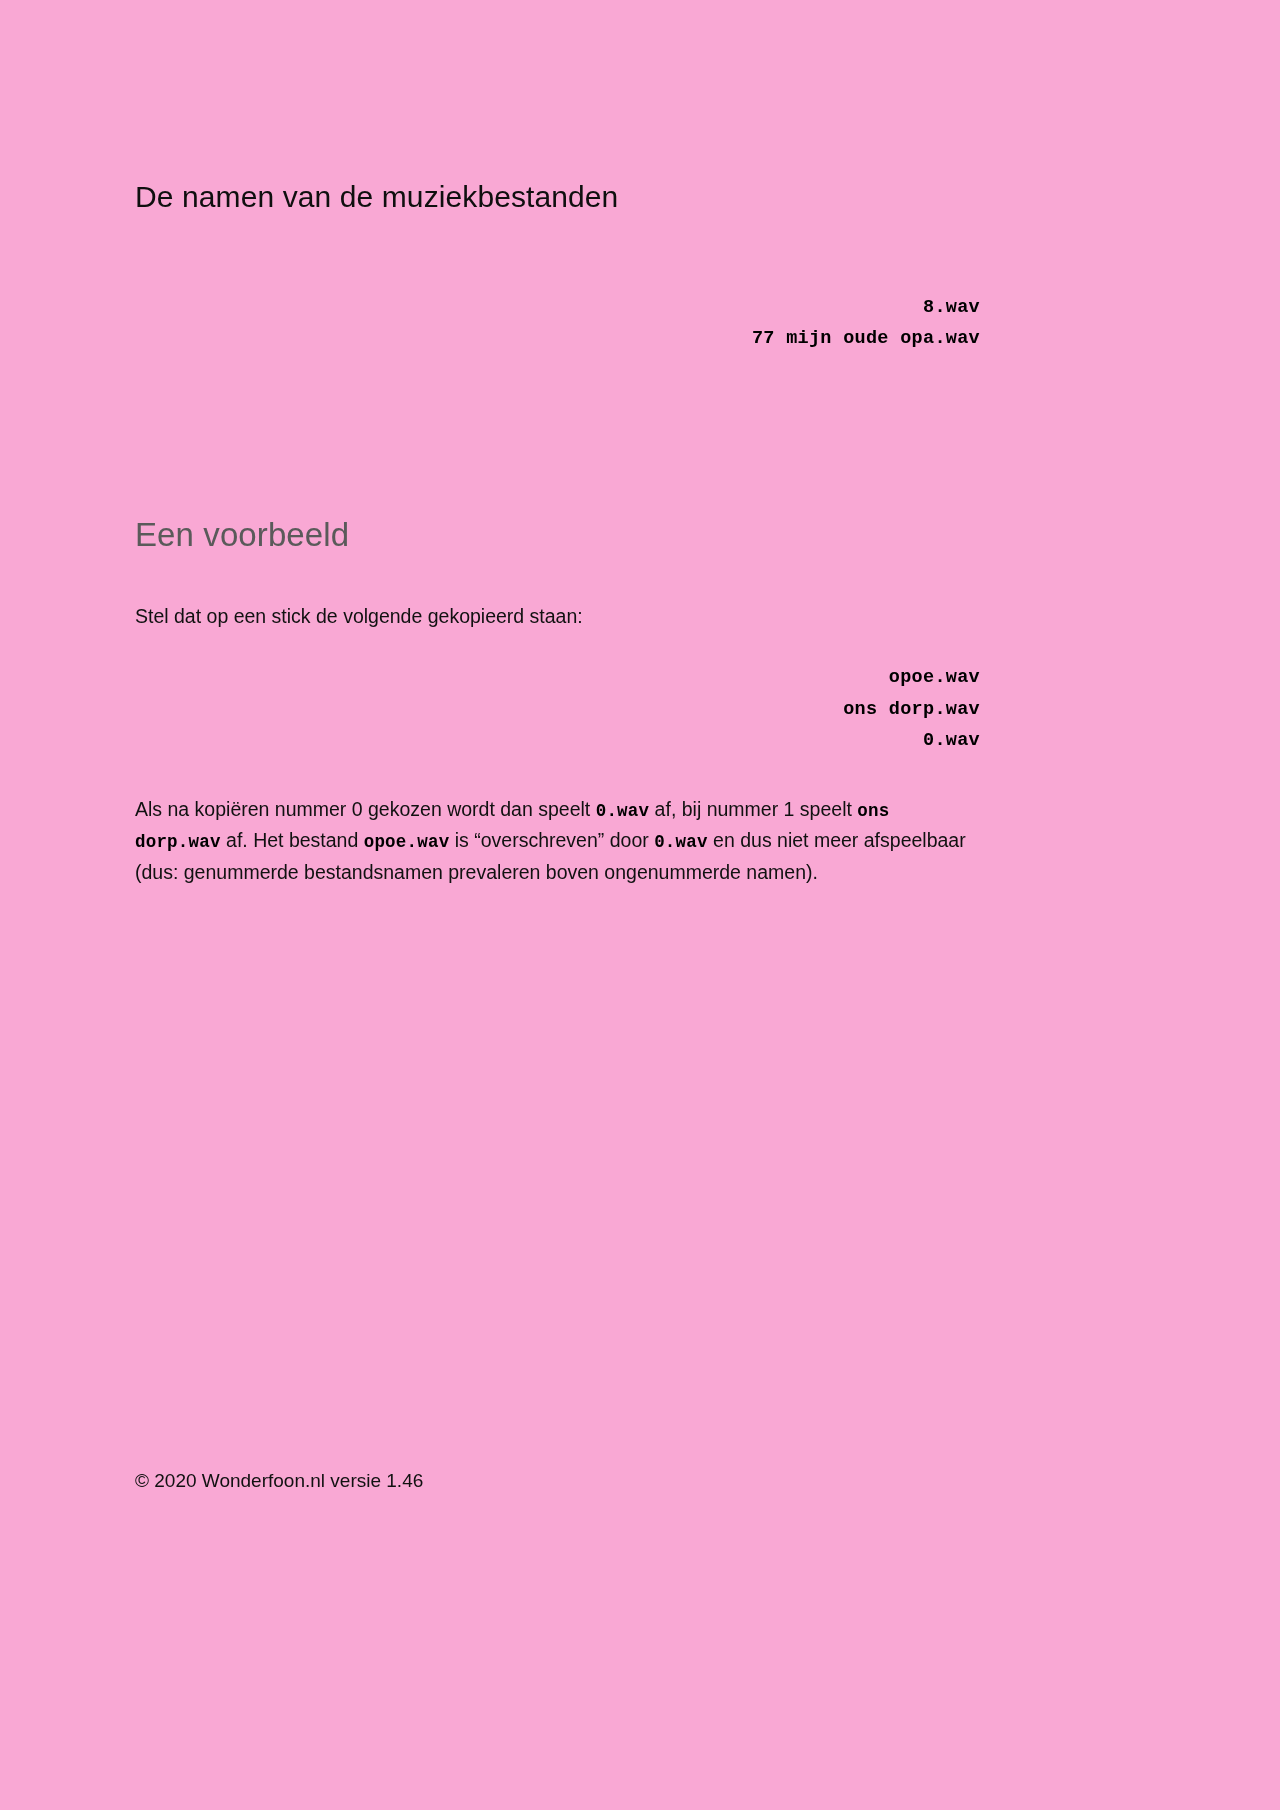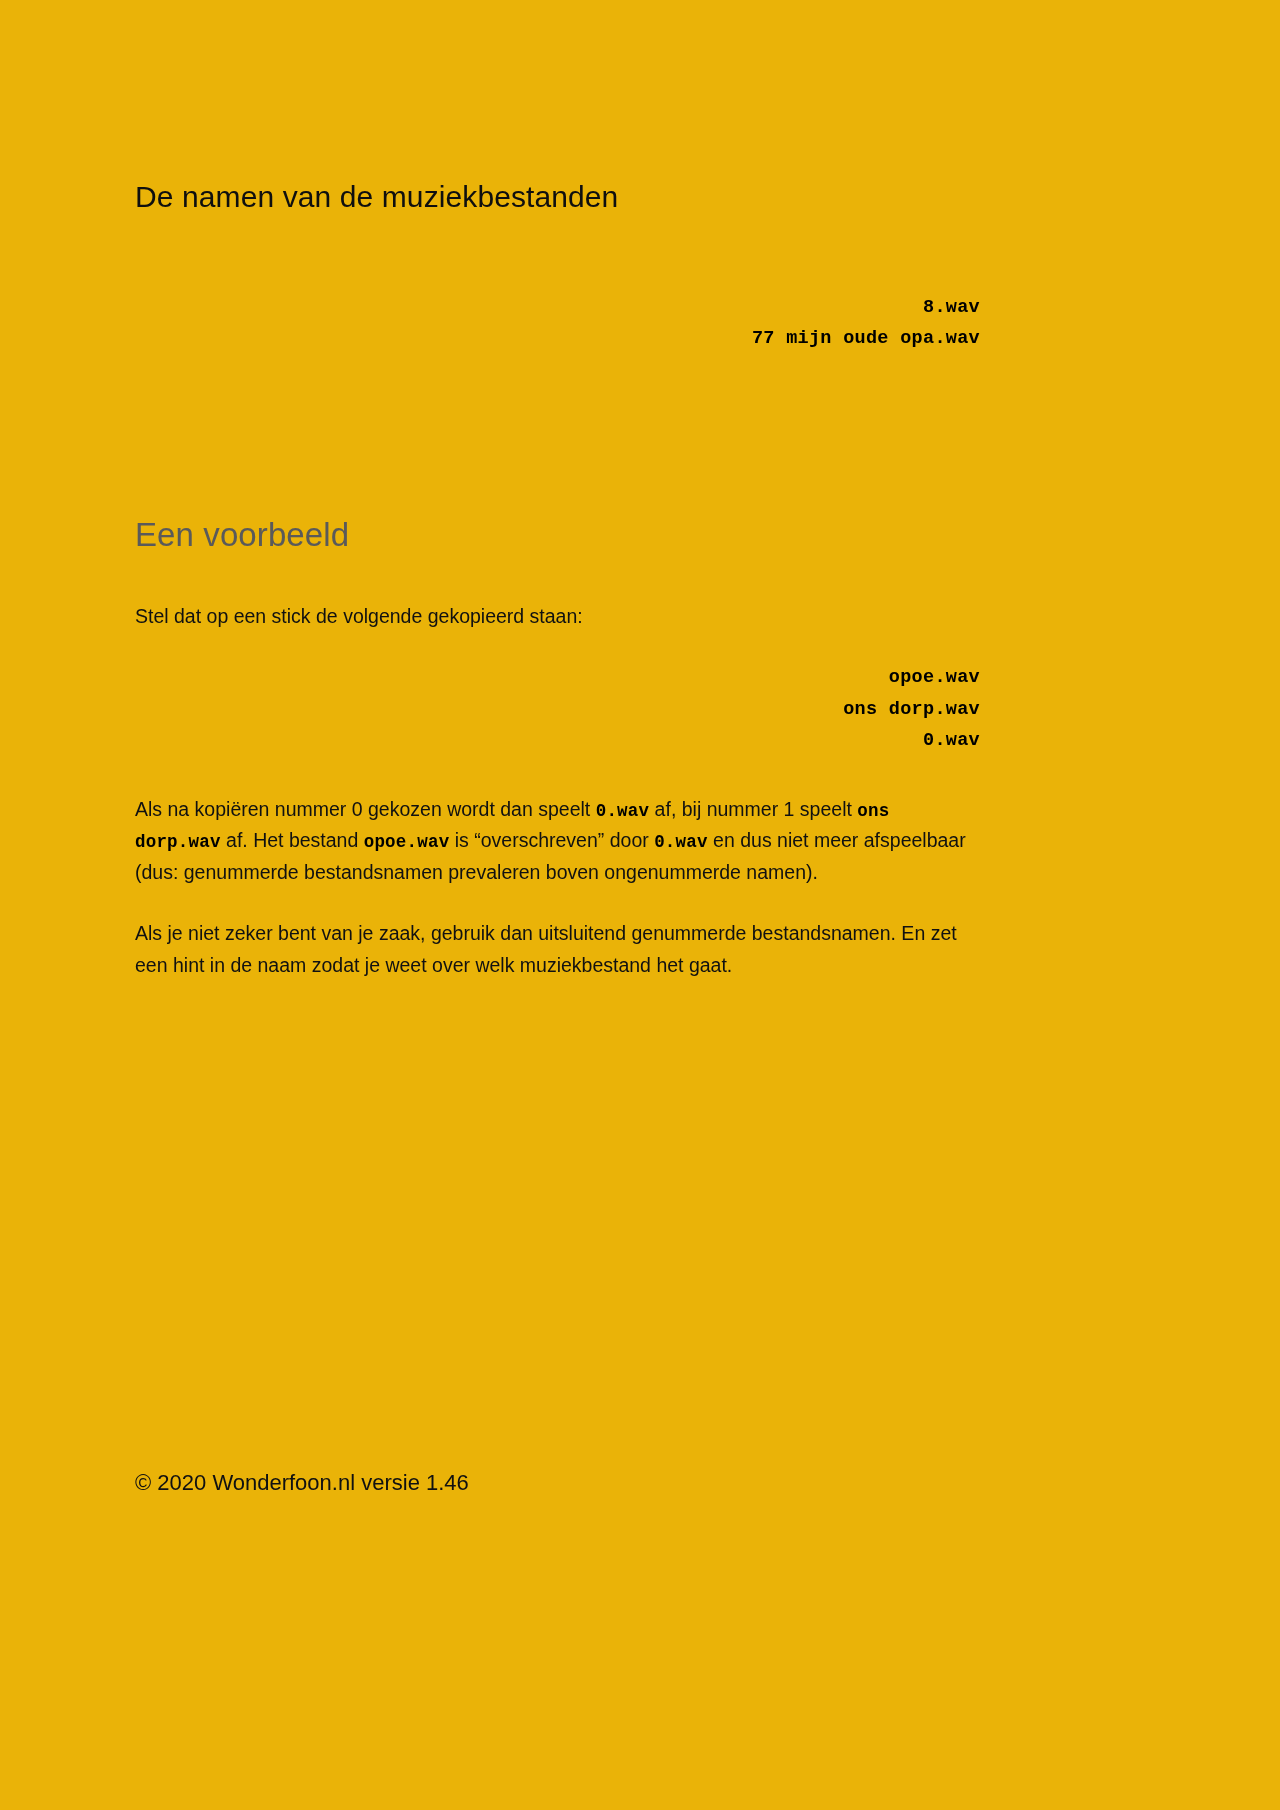--- a/index.html
+++ b/index.html
@@ -15,21 +15,21 @@
     font-family: "Liberation Sans", sans-serif;
     color: #000000;
     -webkit-font-smoothing: antialiased;
   }
   .page {
     position: absolute;
     left: 0;
     top: 0;
     width: 1280px;
     height: 1810px;
-    background: #eab308;
+    background: #f9a8d4;
     overflow: hidden;
   }
   .content {
     position: absolute;
     left: 135px;
     top: 178px;
     width: 845px;
   }
   h1.doc-title {
     font-family: "Liberation Sans", sans-serif;
@@ -80,21 +80,21 @@
   .gap-lg  { height: 38px; }
   .gap-xl  { height: 62px; }
   .gap-xxl { height: 46px; }
 
   .footer {
     position: absolute;
     left: 135px;
     top: 1468px;
     width: 845px;
     font-family: "Liberation Sans", sans-serif;
-    font-size: 22px;
+    font-size: 19px;
     font-weight: 400;
     color: #111111;
     line-height: 1.4;
   }
 </style>
 </head>
 <body>
 
 <div class="page">
 
@@ -130,19 +130,18 @@
     <pre class="codeblock"><span>opoe.wav</span>
 <span>ons dorp.wav</span>
 <span>0.wav</span></pre>
 
     <div class="gap-lg"></div>
 
     <p class="para"><span>Als na kopiëren nummer 0 gekozen wordt dan speelt </span><code class="inline">0.wav</code><span> af, bij nummer 1 speelt </span><code class="inline">ons dorp.wav</code><span> af. Het bestand </span><code class="inline">opoe.wav</code><span> is “overschreven” door </span><code class="inline">0.wav</code><span> en dus niet meer afspeelbaar (dus: genummerde bestandsnamen prevaleren boven ongenummerde namen).</span></p>
 
     <div class="gap-md"></div>
 
-    <p class="para">Als je niet zeker bent van je zaak, gebruik dan uitsluitend genummerde bestandsnamen. En zet een hint in de naam zodat je weet over welk muziekbestand het gaat.</p>
 
   </div>
 
   <div class="footer">© 2020 Wonderfoon.nl  versie 1.46</div>
 
 </div>
 
 </body></html>

